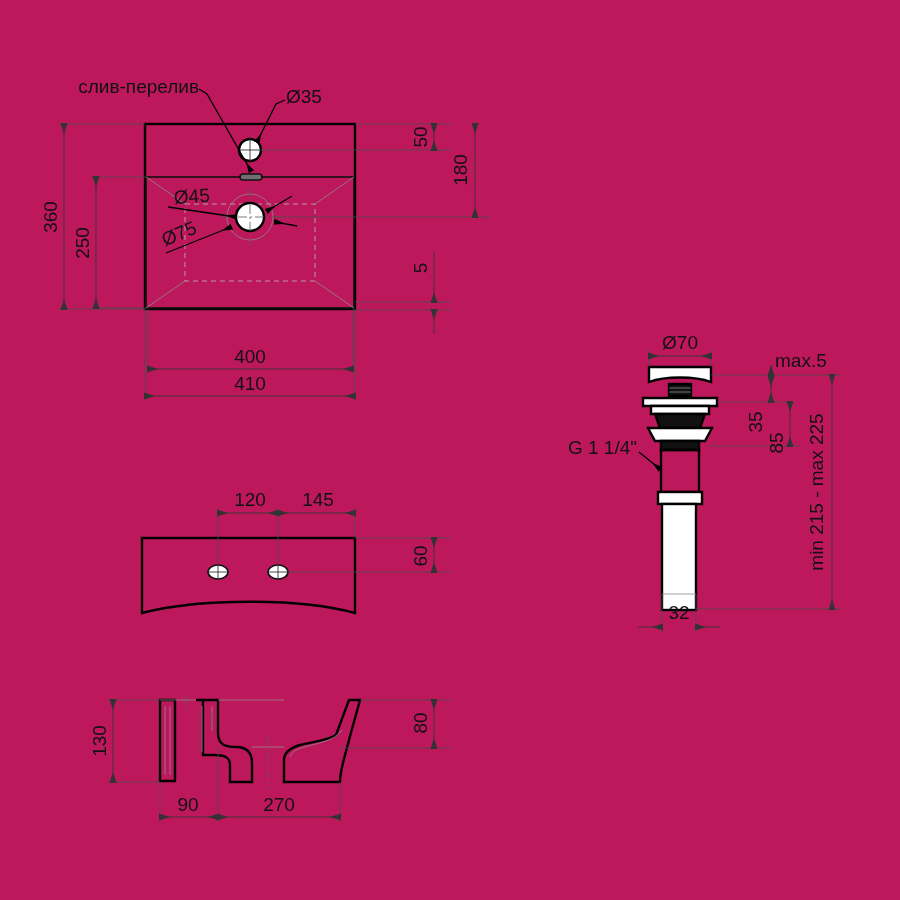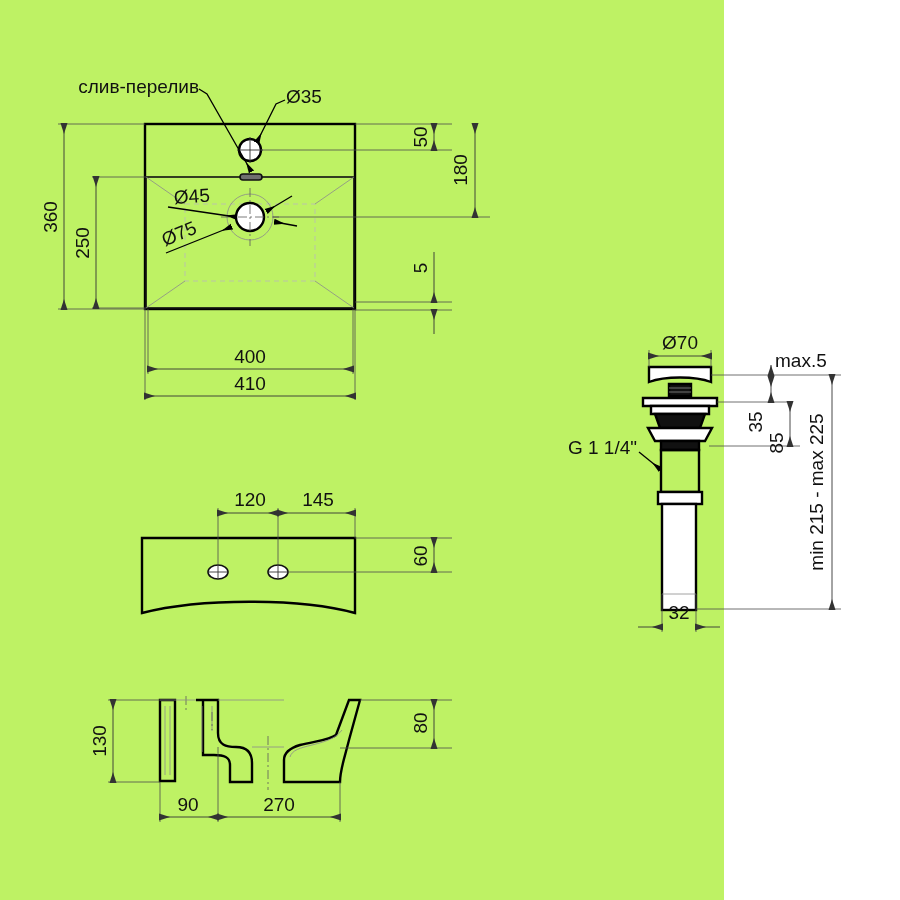--- a/index.html
+++ b/index.html
@@ -8,23 +8,23 @@
     background: #ffffff;
   }
   body {
     width: 900px;
     height: 900px;
     font-family: "Liberation Sans", sans-serif;
     overflow: hidden;
   }
   #drawing-root {
     position: relative;
-    width: 724px;
+    width: 900px;
     height: 900px;
-    background: #bef264;
+    background: #be185d;
   }
   svg#tech-drawing {
     display: block;
     width: 900px;
     height: 900px;
   }
   .ln-thick  { stroke: #000000; stroke-width: 2.4; fill: none; stroke-linejoin: miter; }
   .ln-med    { stroke: #111111; stroke-width: 1.6; fill: none; }
   .ln-dim    { stroke: #333333; stroke-width: 0.9; fill: none; }
   .ln-ext    { stroke: #4d4d4d; stroke-width: 0.8; fill: none; }

